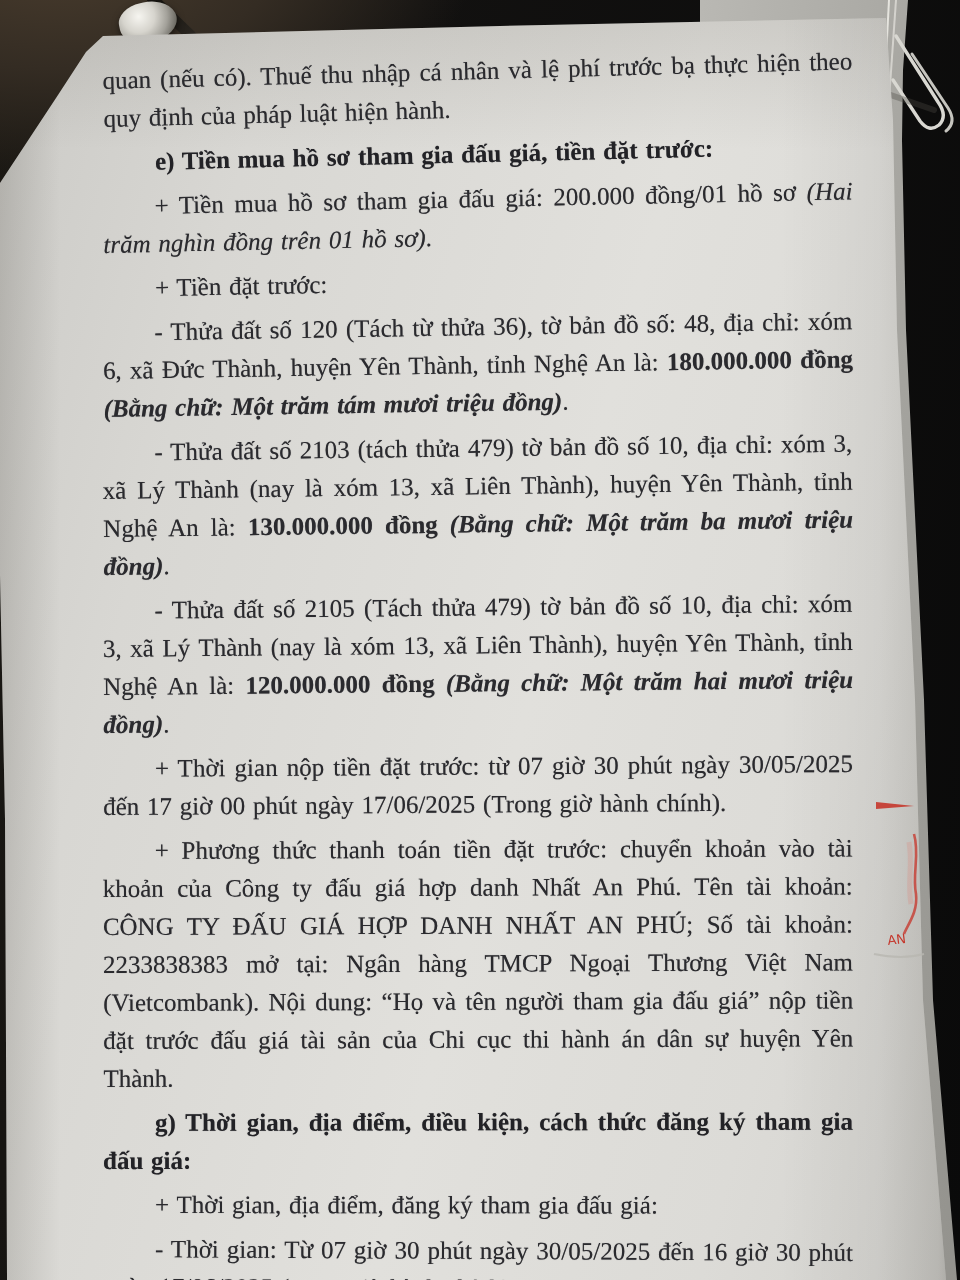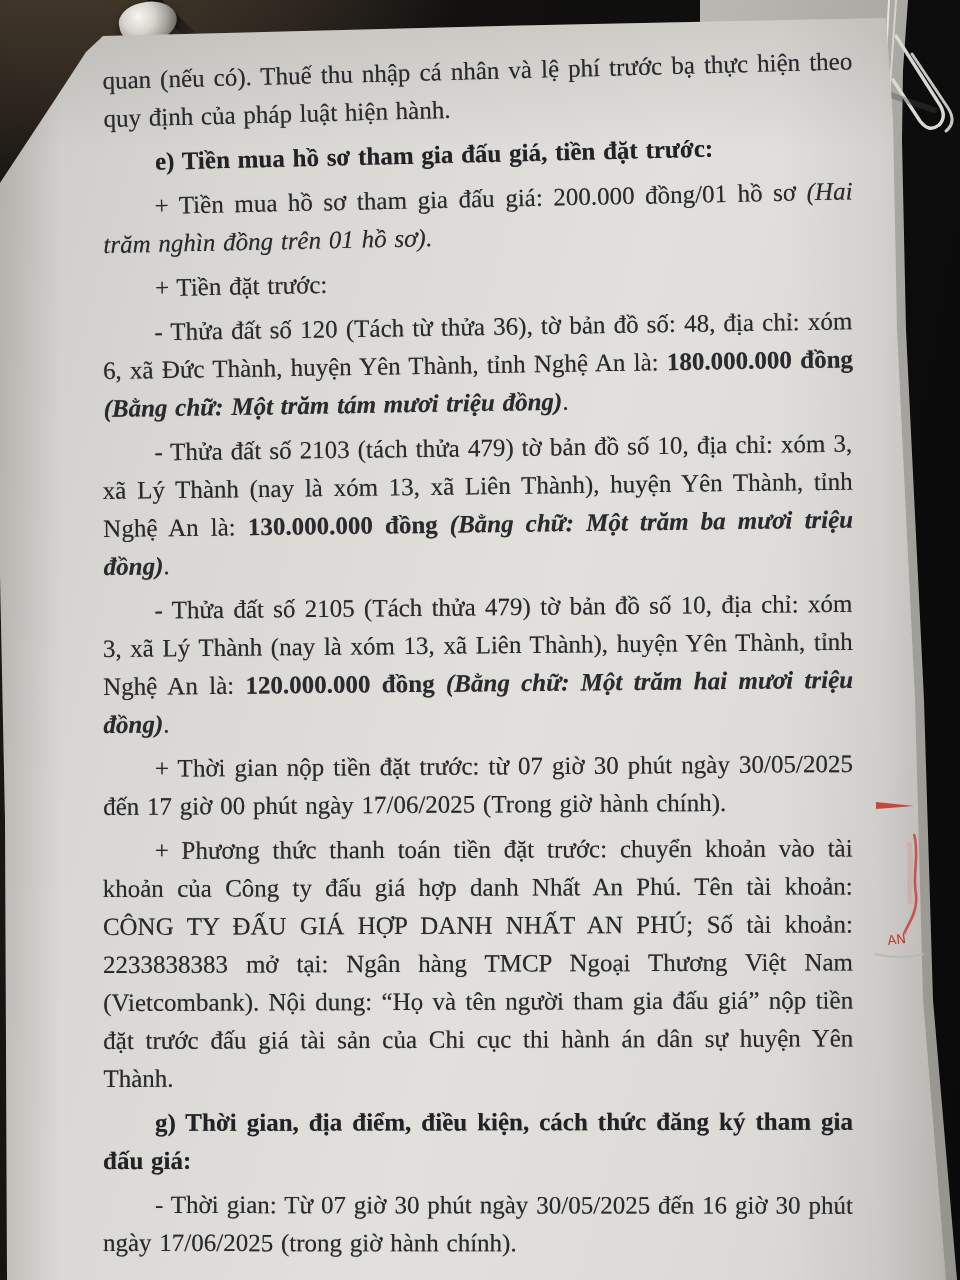--- a/index.html
+++ b/index.html
@@ -136,20 +136,21 @@
       <p><span>- Thửa đất số 2103 (tách thửa 479) tờ bản đồ số 10, địa chỉ: xóm 3, xã Lý Thành (nay là xóm 13, xã Liên Thành), huyện Yên Thành, tỉnh Nghệ An là: </span><span class="b">130.000.000 đồng </span><span class="bi">(Bằng chữ: Một trăm ba mươi triệu đồng)</span><span>.</span></p>
 
       <p><span>- Thửa đất số 2105 (Tách thửa 479) tờ bản đồ số 10, địa chỉ: xóm 3, xã Lý Thành (nay là xóm 13, xã Liên Thành), huyện Yên Thành, tỉnh Nghệ An là: </span><span class="b">120.000.000 đồng </span><span class="bi">(Bằng chữ: Một trăm hai mươi triệu đồng)</span><span>.</span></p>
 
       <p><span>+ Thời gian nộp tiền đặt trước: từ 07 giờ 30 phút ngày 30/05/2025 đến 17 giờ 00 phút ngày 17/06/2025 (Trong giờ hành chính).</span></p>
 
       <p><span>+ Phương thức thanh toán tiền đặt trước: chuyển khoản vào tài khoản của Công ty đấu giá hợp danh Nhất An Phú. Tên tài khoản: CÔNG TY ĐẤU GIÁ HỢP DANH NHẤT AN PHÚ; Số tài khoản: 2233838383 mở tại: Ngân hàng TMCP Ngoại Thương Việt Nam (Vietcombank). Nội dung: “Họ và tên người tham gia đấu giá” nộp tiền đặt trước đấu giá tài sản của Chi cục thi hành án dân sự huyện Yên Thành.</span></p>
 
       <p class="hd"><span>g) Thời gian, địa điểm, điều kiện, cách thức đăng ký tham gia đấu giá:</span></p>
 
+      <p><span>+ Thời gian, địa điểm, đăng ký tham gia đấu giá:</span></p>
 
       <p><span>- Thời gian: Từ 07 giờ 30 phút ngày 30/05/2025 đến 16 giờ 30 phút ngày 17/06/2025 (trong giờ hành chính).</span></p>
 
     </div>
   </div>
 
   <svg class="red-marks" viewBox="0 0 95 185">
     <path d="M14,20 L52,24 L14,27 Z" fill="#c5372c" opacity=".9"></path>
     <path d="M52,52 C58,72 50,92 54,112 C56,130 46,142 42,152" stroke="#c73b31" stroke-width="2.6" fill="none" opacity=".8"></path>
     <path d="M47,60 C51,82 45,102 49,122" stroke="#d98b80" stroke-width="5" fill="none" opacity=".3"></path>

